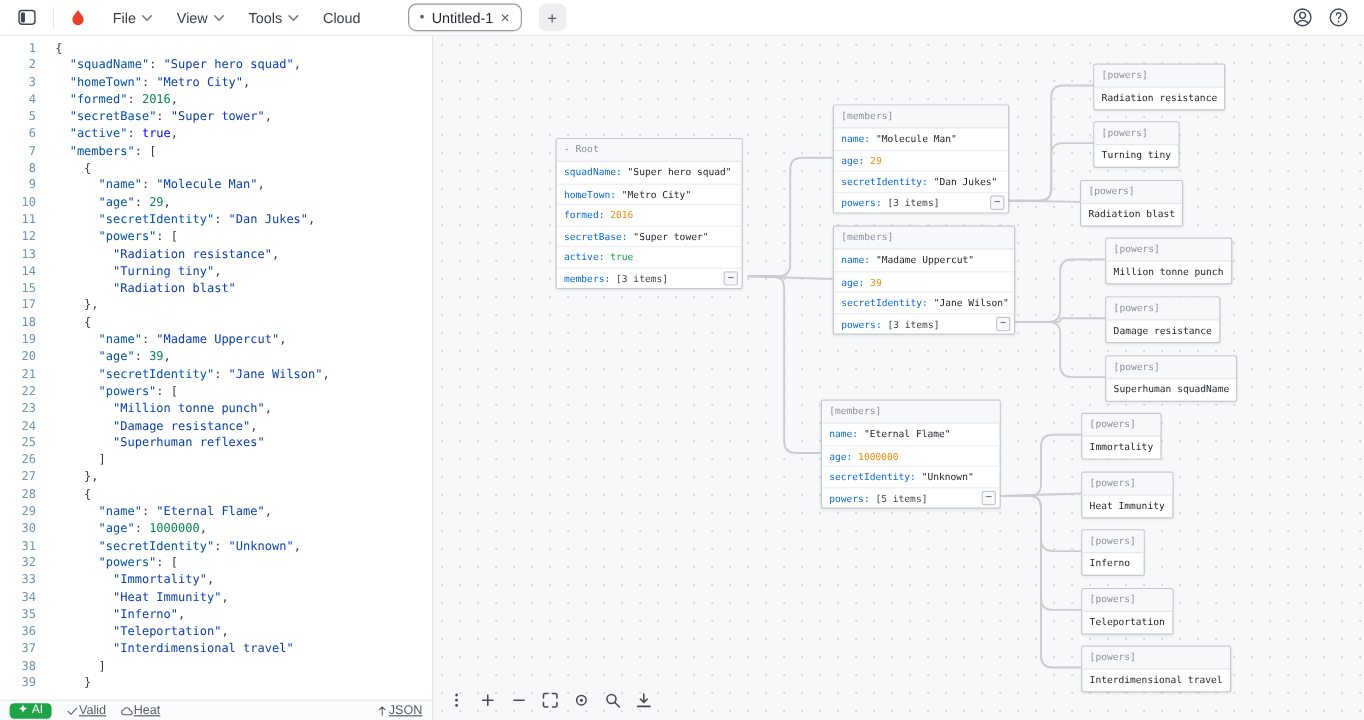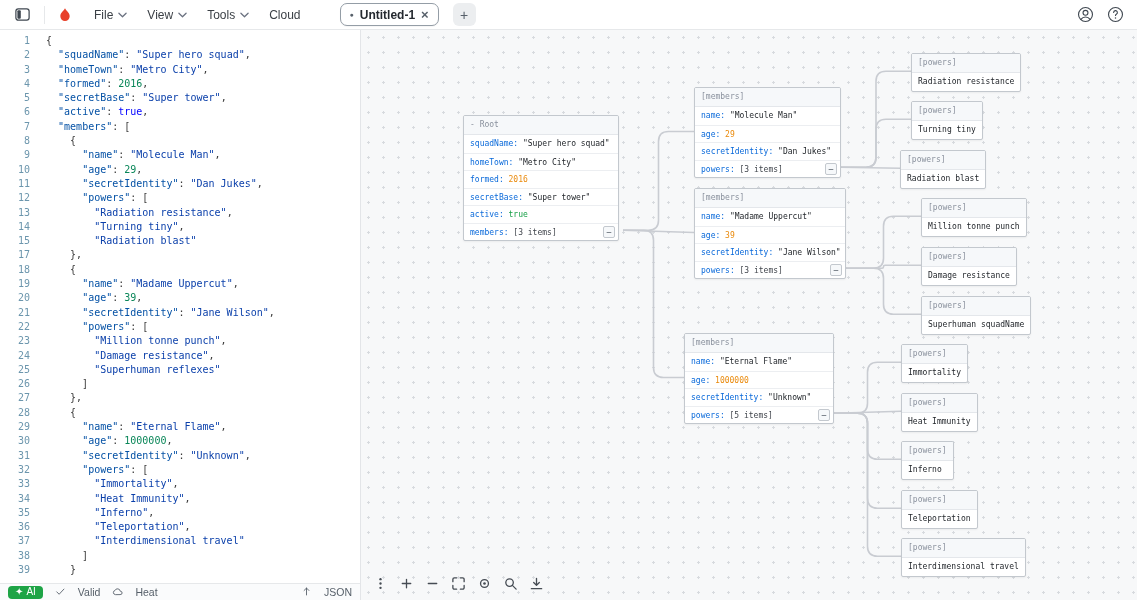--- a/index.html
+++ b/index.html
@@ -14,21 +14,21 @@
   .icon-btn{background:none;border:none;padding:2px;width:24px;height:24px;display:flex;align-items:center;justify-content:center;cursor:pointer;}
   .icon-btn svg{width:17px;height:17px;stroke:#3f4750;fill:none;stroke-width:1.3;stroke-linecap:round;stroke-linejoin:round;}
   .icon-btn svg .f{fill:#3f4750;stroke:none;}
   .tb-divider{width:1px;height:18px;background:#e6e8ea;margin:0 4px;}
   .logo{width:20px;height:20px;display:flex;align-items:center;justify-content:center;margin-right:4px;}
   .logo svg{width:16px;height:16px;}
   .menus{display:flex;align-items:center;gap:2px;}
   .menu-item{background:none;border:none;display:flex;align-items:center;gap:5px;padding:4px 9px;font-size:12px;color:#3a3f45;cursor:pointer;font-family:inherit;border-radius:4px;}
   .menu-item .chev{width:9px;height:6px;stroke:#6b7280;fill:none;stroke-width:1.4;stroke-linecap:round;stroke-linejoin:round;}
   .tab{display:flex;align-items:center;gap:6px;margin-left:24px;height:23px;padding:0 9px;background:#fff;
-       border:1px solid #949da6;border-radius:7px;font-size:12px;color:#24292f;cursor:pointer;box-shadow:0 1px 1px rgba(0,0,0,.04);font-weight:bold;}
+       border:1px solid #949da6;border-radius:7px;font-size:12px;color:#24292f;cursor:pointer;box-shadow:0 1px 1px rgba(0,0,0,.04);}
   .tab-dot{font-size:7px;color:#57606a;line-height:1;}
   .tab-close{color:#57606a;font-size:13px;line-height:1;cursor:pointer;}
   .newtab{width:23px;height:23px;margin-left:8px;background:#eceef0;border:none;border-radius:6px;color:#57606a;font-size:14px;line-height:1;cursor:pointer;display:flex;align-items:center;justify-content:center;}
   .spacer{flex:1;}
 
   
   .editor-panel{position:absolute;top:30px;left:0;width:360px;bottom:0;background:#fff;overflow:hidden;}
   .ed-lines{position:absolute;inset:0;padding-top:4px;font-family:"DejaVu Sans Mono",monospace;font-size:10px;}
   .ed-line{height:14.3px;line-height:14.3px;white-space:pre;}
   .ed-num{display:inline-block;width:30px;text-align:right;color:var(--gutter);margin-right:16px;user-select:none;}
@@ -36,21 +36,21 @@
   .tk-key{color:var(--ed-key);}
   .tk-str{color:var(--ed-str);}
   .tk-num{color:var(--ed-num);}
   .tk-bool{color:var(--ed-bool);}
 
   
   .statusbar{position:absolute;left:0;bottom:0;width:360px;height:17px;background:#fafbfc;border-top:1px solid #e6e8ea;
              display:flex;align-items:center;gap:12px;padding:0 8px;font-size:10.5px;color:#57606a;z-index:5;}
   .ai-chip{display:flex;align-items:center;gap:3px;background:var(--ai-green);color:#fff;border:none;border-radius:4px;
            padding:1px 7px;font-size:10px;font-family:inherit;cursor:pointer;height:13px;line-height:1;}
-  .status-item{display:flex;align-items:flex-start;gap:12px;}
+  .status-item{display:flex;align-items:flex-end;gap:0;text-decoration:underline;}
   .status-item svg{width:11px;height:11px;stroke:#57606a;fill:none;stroke-width:1.3;stroke-linecap:round;stroke-linejoin:round;}
   .status-right{margin-left:auto;cursor:pointer;}
 
   
   .graph-panel{position:absolute;top:30px;left:360px;right:0;bottom:0;overflow:hidden;border-left:1px solid #e3e5e8;
     background-color:#f7f8f9;
     background-image:radial-gradient(circle,#d7dade 1px,transparent 1.3px);
     background-size:15px 15px;}
   .edges{position:absolute;top:0;left:0;}
   .edges path{stroke:var(--edge);stroke-width:1.6;fill:none;}

